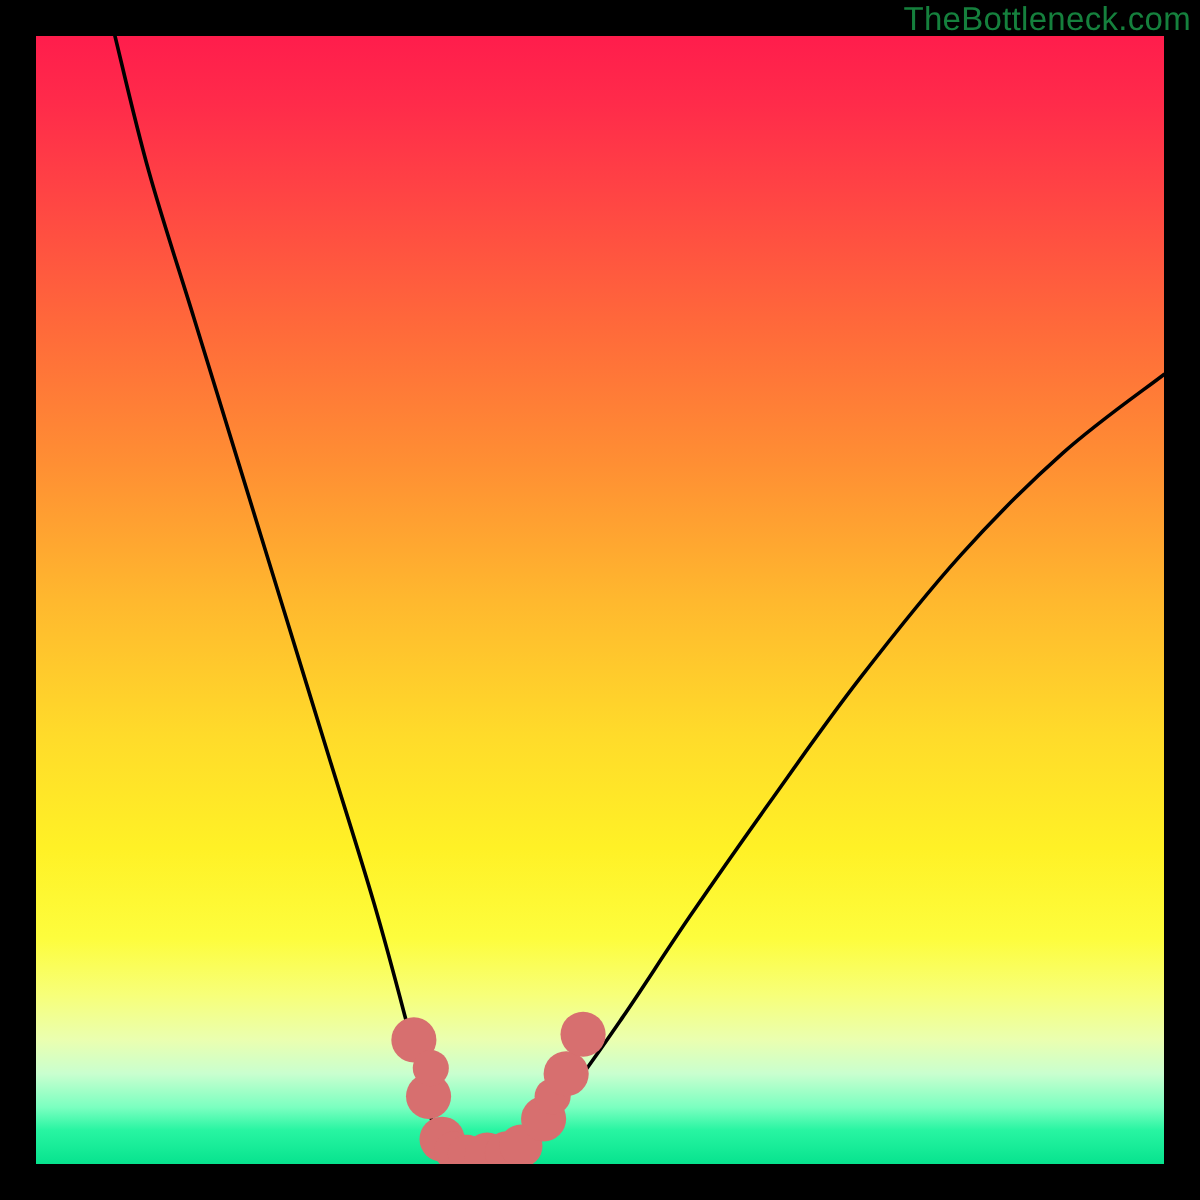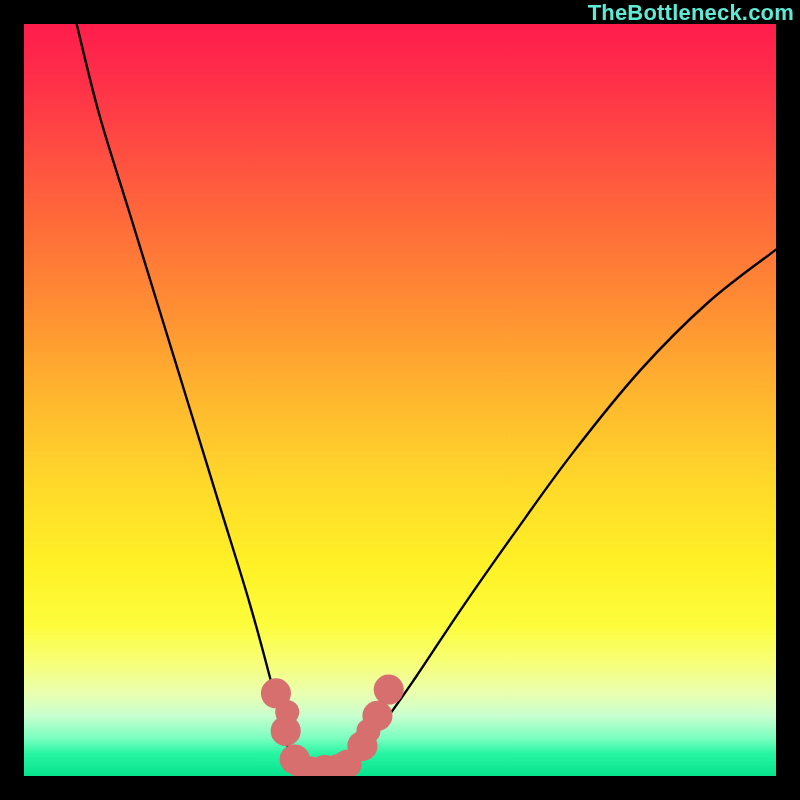--- a/index.html
+++ b/index.html
@@ -43,23 +43,23 @@
       #c9ffcf 92%,
       #7affc0 95%,
       #28f5a2 97%,
       #07e38e 100%
     );
   }
   .watermark {
     position: absolute;
     top: 0;
     right: 6px;
-    color: #5eead4;
+    color: #15803d;
     font-size: 22px;
-    font-weight: 700;
+    font-weight: 400;
     letter-spacing: 0.2px;
     user-select: none;
   }
   svg.curve {
     position: absolute;
     inset: 0;
   }
 </style>
 </head>
 <body>

